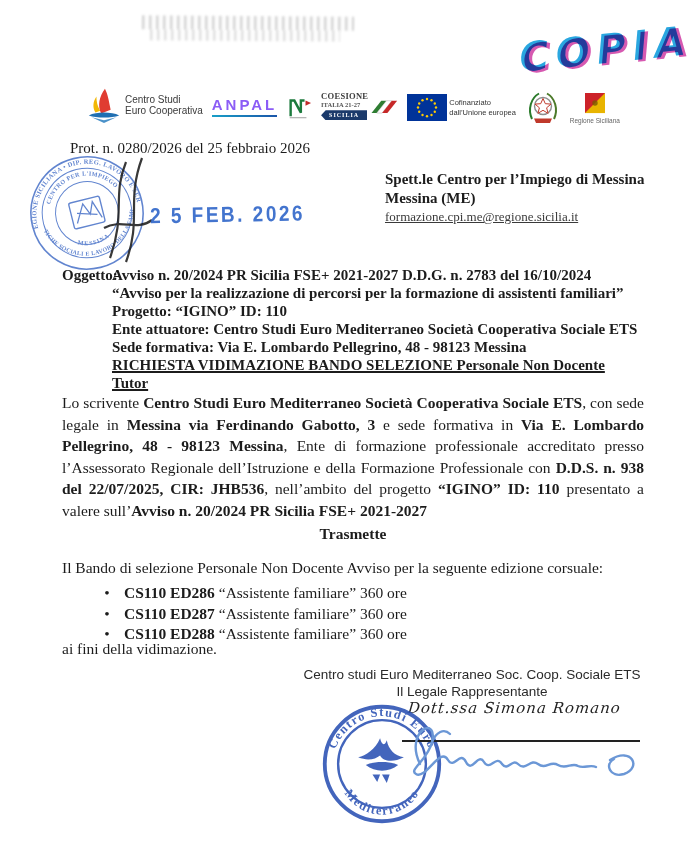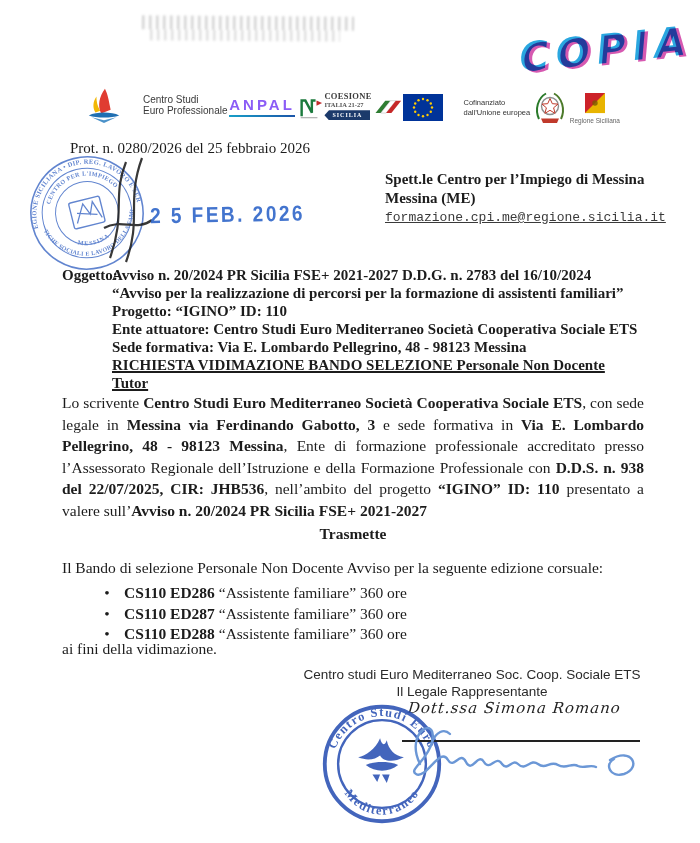--- a/index.html
+++ b/index.html
@@ -16,21 +16,21 @@
 
   
   .copia{left:520px;top:26px;width:170px;height:64px;transform:rotate(-6deg);}
   .copia span{position:absolute;left:0;top:0;font-family:"DejaVu Sans",sans-serif;
     font-size:40px;font-weight:bold;font-style:italic;letter-spacing:7px;}
   .copia .pink{color:#cf3da4;left:3px;top:2px;opacity:.85;}
   .copia .blue{color:#2aa7e0;mix-blend-mode:multiply;}
 
   
   .logo-row{left:85px;top:86px;width:535px;height:46px;display:flex;justify-content:space-between;align-items:flex-start;}
-  .lg{display:flex;align-items:center;gap:20px;font-family:"Liberation Sans",sans-serif;}
+  .lg{display:flex;align-items:center;gap:2px;font-family:"Liberation Sans",sans-serif;}
   .csem-name{font-size:10px;line-height:1.15;color:#3a3a3a;}
   .anpal{margin-top:10px;font-size:15px;letter-spacing:3px;color:#8b5cf6;font-weight:600;
     border-bottom:2px solid;border-image:linear-gradient(90deg,#18a0c8,#1b54a8) 1;padding-bottom:2px;}
   .coes{margin-top:6px;display:flex;align-items:flex-start;gap:0;}
   .coes-txt{font-size:8.5px;font-weight:bold;color:#3c3c3c;line-height:1.1;letter-spacing:.3px;}
   .coes-sub{font-size:6.5px;font-weight:bold;color:#555;}
   .coes-band{margin-top:2px;width:46px;height:10px;background:#1b3a6b;color:#fff;font-size:6px;
     font-weight:bold;display:flex;align-items:center;justify-content:center;letter-spacing:1px;
     clip-path:polygon(10% 0,100% 0,100% 100%,10% 100%,0 50%);}
   .eu{margin-top:8px;}
@@ -42,21 +42,21 @@
   .prot{left:70px;top:140px;font-size:15px;}
 
   
   .stamp-cpi{left:28px;top:154px;width:118px;height:118px;transform:rotate(-14deg);opacity:.8;}
   .datestamp{left:150px;top:204px;font-family:"Liberation Sans",sans-serif;font-size:19px;font-weight:bold;
     color:#2f66c9;letter-spacing:2.5px;transform:rotate(-1deg) scaleY(1.15);opacity:.9;}
   .squiggle{left:92px;top:156px;}
 
   
   .recipient{left:385px;top:170px;width:262px;font-size:15px;line-height:18.5px;}
-  .recipient .mail{font-family:Liberation Mono, monospace;font-size:13px;color:#3a3a3a;
+  .recipient .mail{font-family:Liberation Serif, serif;font-size:13px;color:#3a3a3a;
     text-decoration:underline;font-weight:normal;}
 
   
   .subject{left:62px;top:266px;width:582px;display:flex;font-size:15px;font-weight:bold;line-height:18px;}
   .subject .lbl{width:48px;flex:none;}
   .subject .cnt{padding-left:2px;}
   .uline{text-decoration:underline;text-decoration-thickness:1.5px;}
 
   
   .bodytxt{left:62px;top:392px;width:582px;font-size:15.5px;line-height:21.5px;text-align:justify;}
@@ -94,21 +94,21 @@
 
     <div class="lg">
       <svg width="38" height="38" viewBox="0 0 40 38">
         <path d="M21 2 C15 10 13 20 17 28 L27 24 C25 14 24 8 21 2 Z" fill="#e03c31"></path>
         <path d="M12 10 C8 16 8 22 11 27 L16 25 C13 20 12 15 12 10 Z" fill="#f2b705"></path>
         <path d="M4 30 C12 26 28 26 36 30 C28 33 12 33 4 30 Z" fill="#1f6fb2"></path>
         <path d="M7 32 L20 35 L33 32 L20 38 Z" fill="#2a7ec0" opacity=".85"></path>
       </svg>
       <div class="csem-name">
         <div>Centro Studi</div>
-        <div>Euro Professionale</div>
+        <div>Euro Cooperativa</div>
       </div>
     </div>
 
     <div class="lg anpal">ANPAL</div>
 
     <div class="lg" style="margin-top:8px">
       <svg width="26" height="28" viewBox="0 0 28 28">
         <path d="M5 23 L5 6 L9 6 L16 19 L16 6 L20 6" fill="none" stroke="#1c7a3d" stroke-width="2.6"></path>
         <path d="M21 6 L27 8.5 L21 11.5 Z" fill="#c02b2b"></path>
         <rect x="4" y="24" width="18" height="1" fill="#9a9a9a"></rect>

